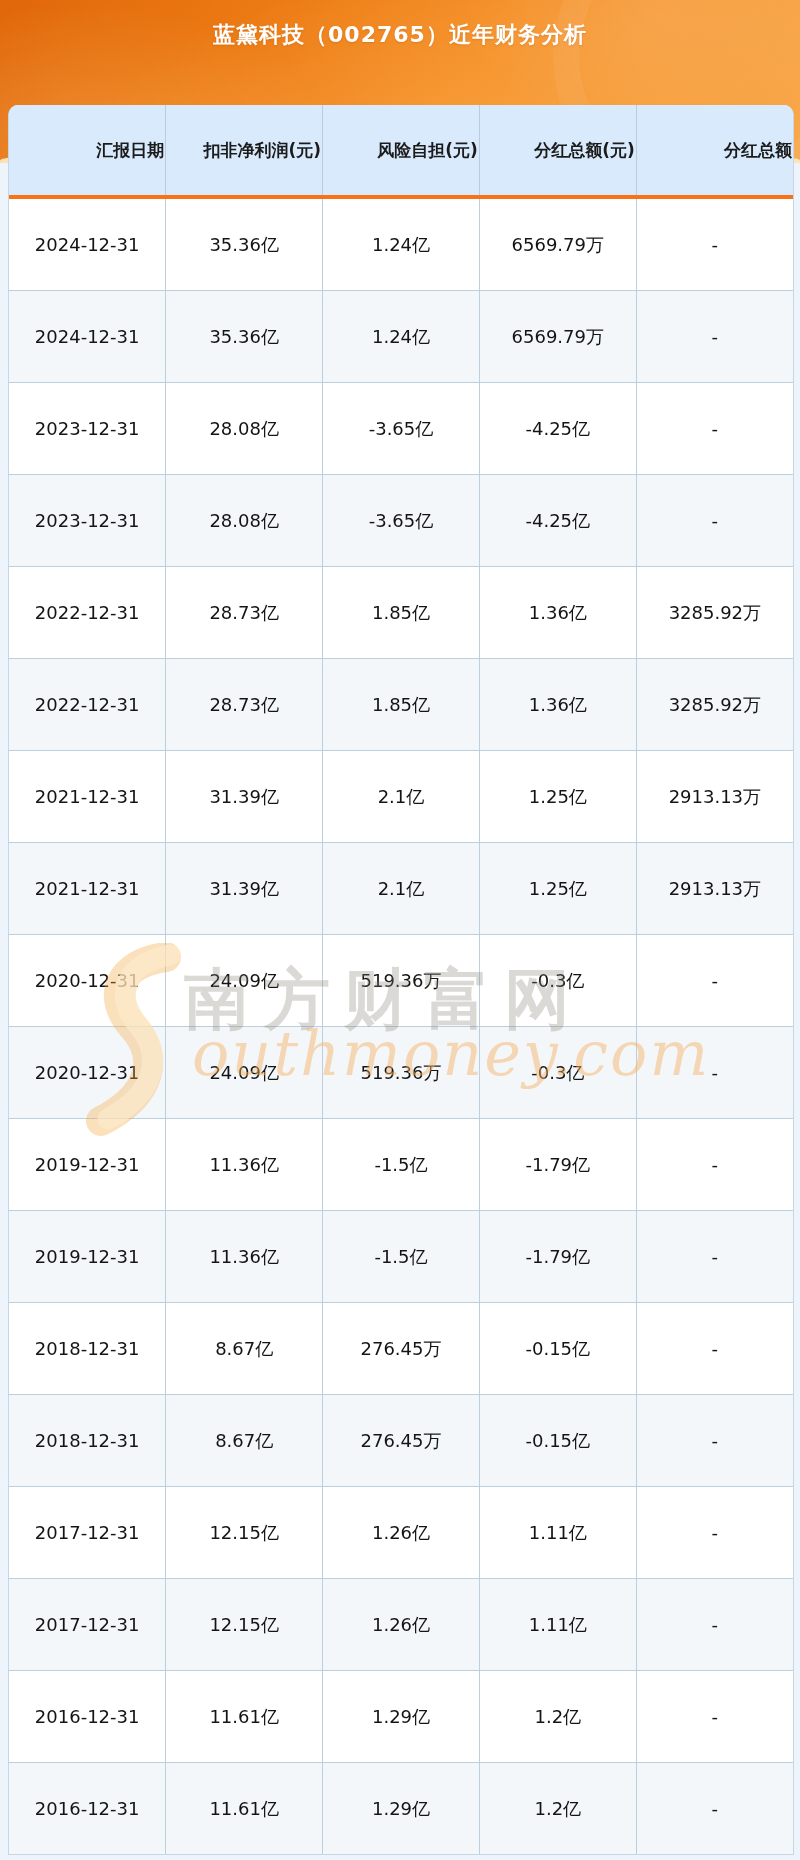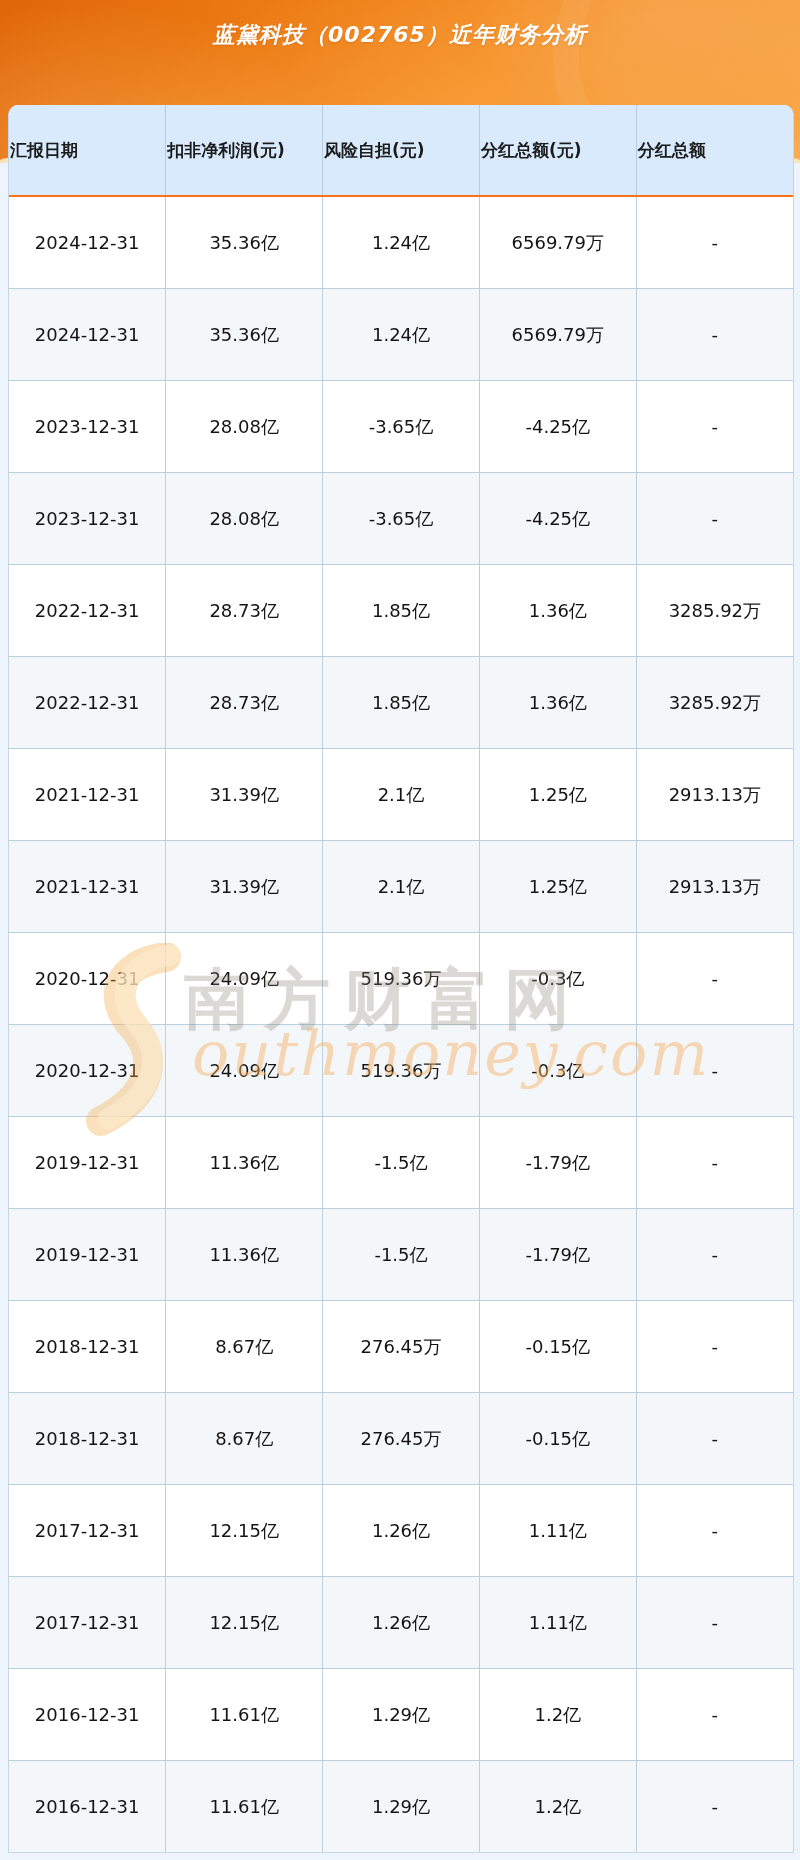--- a/index.html
+++ b/index.html
@@ -25,35 +25,35 @@
   .banner-wave {
     position:absolute; left:0; bottom:0; width:100%; height:17px;
     background:#fbe7c0; opacity:.95;
     border-radius:100% 100% 0 0 / 170% 170% 0 0;
   }
   .banner-title, .banner-subtitle {
     position:absolute; left:0; width:100%; text-align:center;
     color:#ffffff; font-weight:bold; letter-spacing:1px;
     text-shadow:0 1px 2px rgba(160,70,0,.25);
   }
-  .banner-title    { top:20px; font-size:22px;font-style:italic; }
+  .banner-title    { top:20px; font-size:22px; }
   .banner-subtitle { top:51px; font-size:21px; }
 
   
   .table-card {
     position:absolute; top:105px; left:8px; width:784px;
     background:#ffffff; border-radius:10px 10px 0 0; overflow:hidden;
     border:1px solid #c6d6e4; border-top:none;
     z-index:1;
   }
   table { width:100%; border-collapse:collapse; table-layout:fixed; }
   th {
     height:88px; background:#d9eafc; color:#1b1b1b;
-    font-size:17px; font-weight:600; text-align:left;
-    border-right:1px solid #b7cddf; border-bottom:2px solid #f97316;
+    font-size:17px; font-weight:600; text-align:right;
+    border-right:1px solid #b7cddf; border-bottom:4px solid #f97316;
   }
   th:last-child { border-right:none; }
   td {
     height:89px; text-align:center; vertical-align:middle;
     font-size:18px; color:#141414; background:#ffffff;
     border-right:1px solid #bccfde; border-bottom:1px solid #bccfde;
   }
   td:last-child { border-right:none; }
   tr.alt td { background:#f4f7fa; }
   tbody tr:last-child td { border-bottom:none; }

